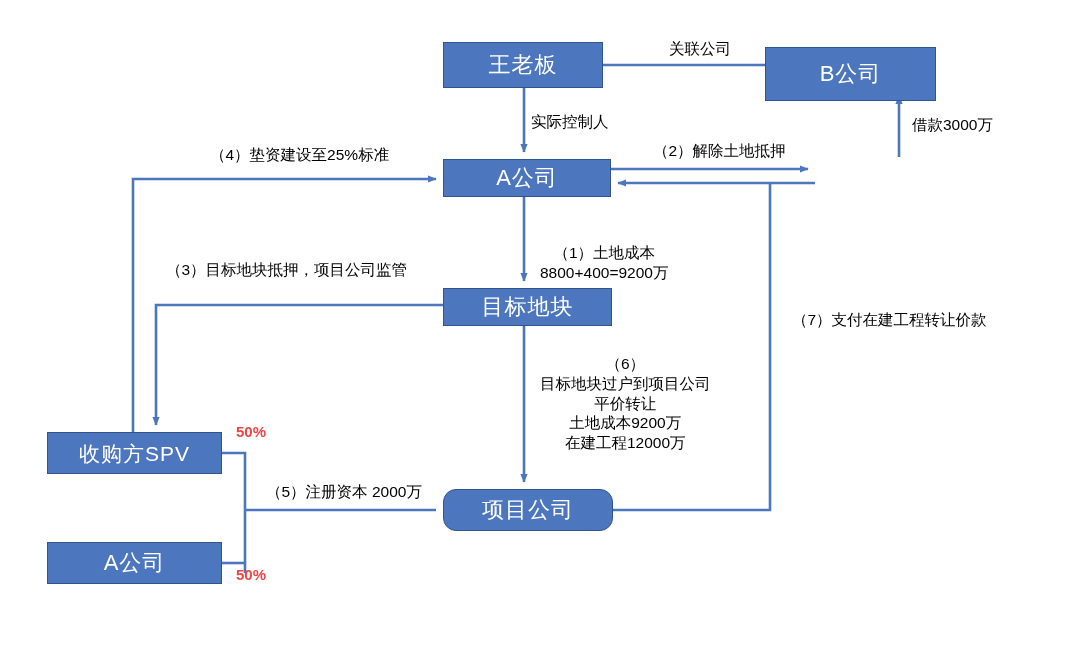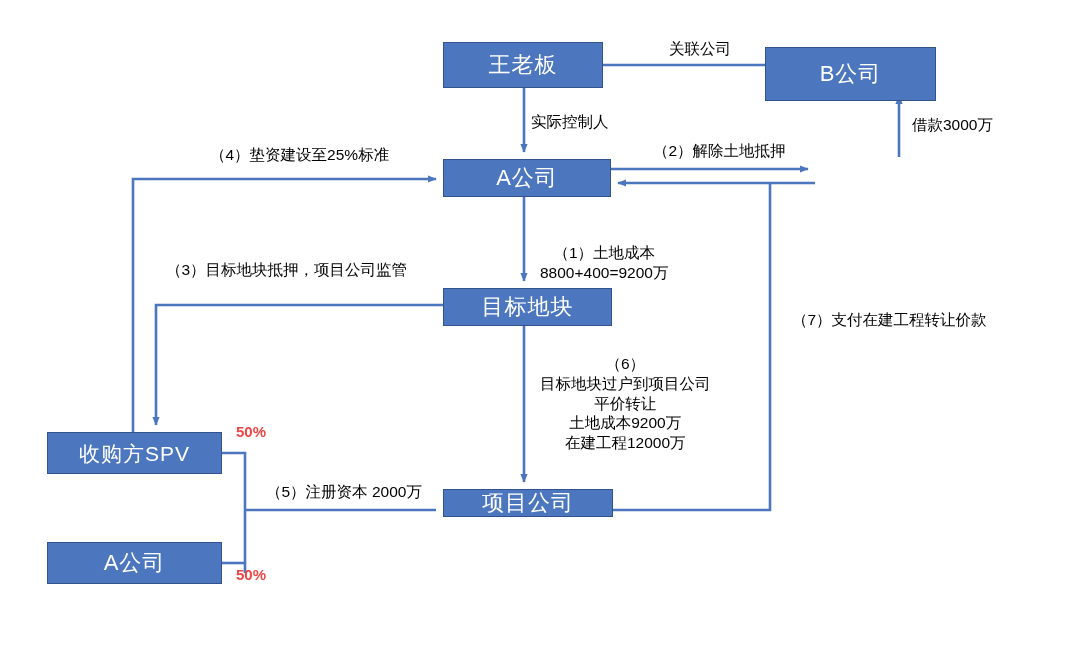--- a/index.html
+++ b/index.html
@@ -116,21 +116,21 @@
   </div>
 
   <div class="node small-text" style="left:47px; top:432px; width:175px; height:42px;">
     <span>收购方SPV</span>
   </div>
 
   <div class="node" style="left:47px; top:542px; width:175px; height:42px;">
     <span>A公司</span>
   </div>
 
-  <div class="node" style="left:443px; top:489px; width:170px; height:28px;">
+  <div class="node" style="left:443px; top:489px; width:170px; height:42px;border-radius:13px;">
     <span>项目公司</span>
   </div>
 
   <div class="lbl" style="left:669px; top:39px;">关联公司</div>
 
   <div class="lbl" style="left:531px; top:112px;">实际控制人</div>
 
   <div class="lbl" style="left:912px; top:115px;">借款3000万</div>
 
   <div class="lbl" style="left:653px; top:141px;">（2）解除土地抵押</div>

